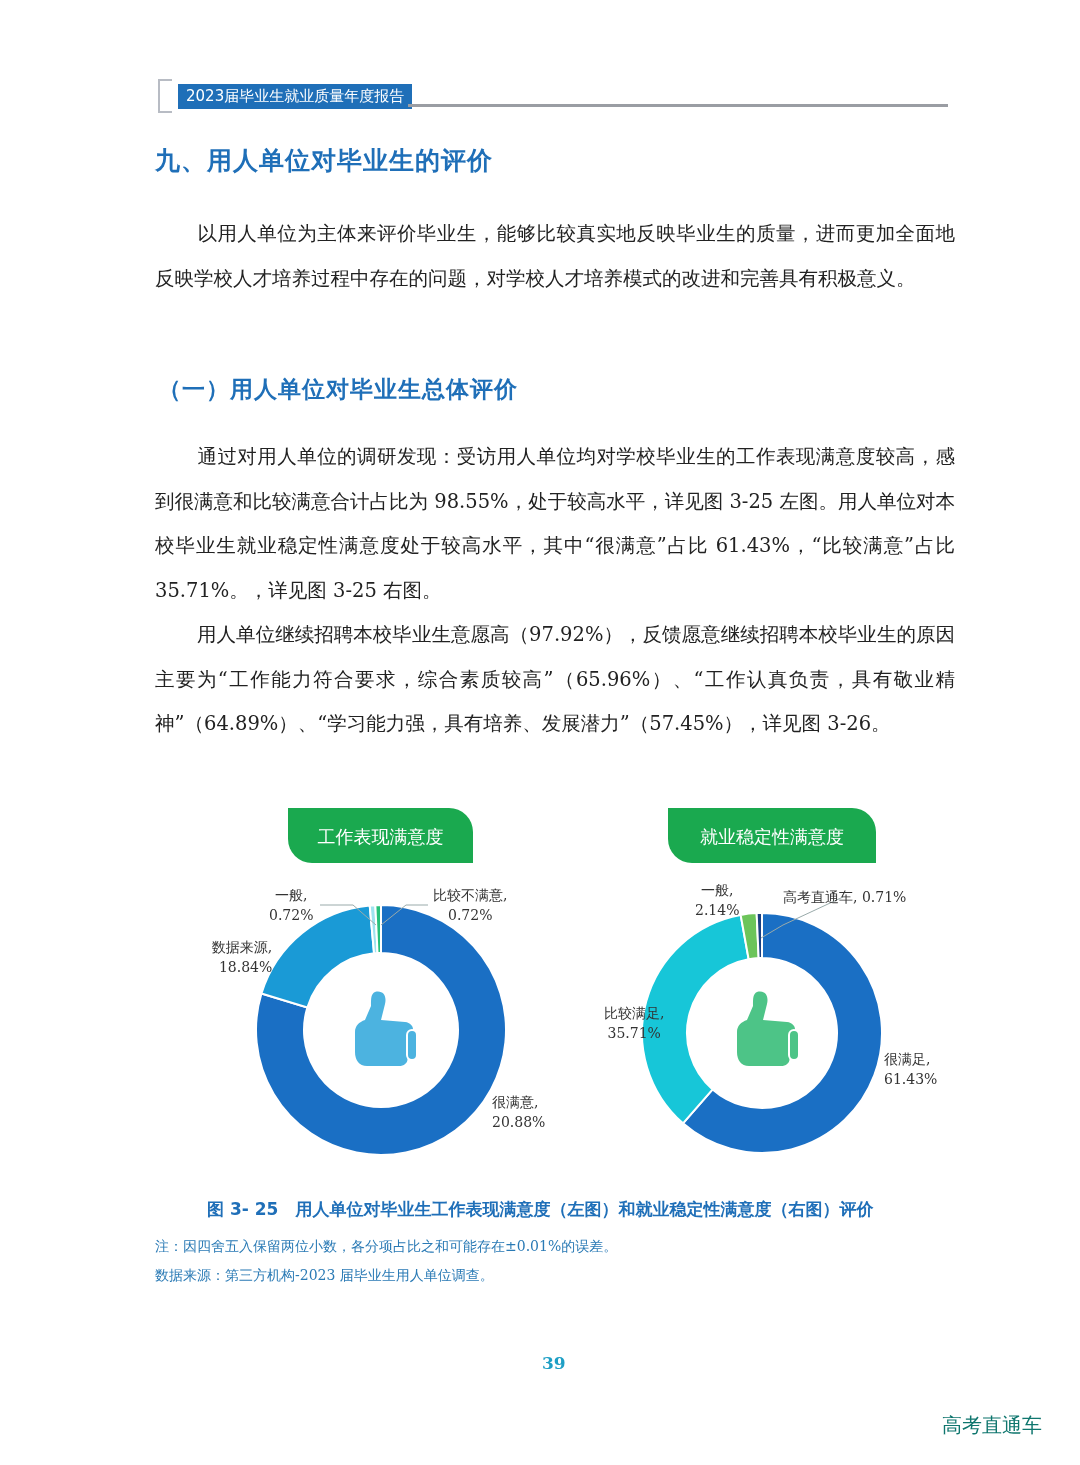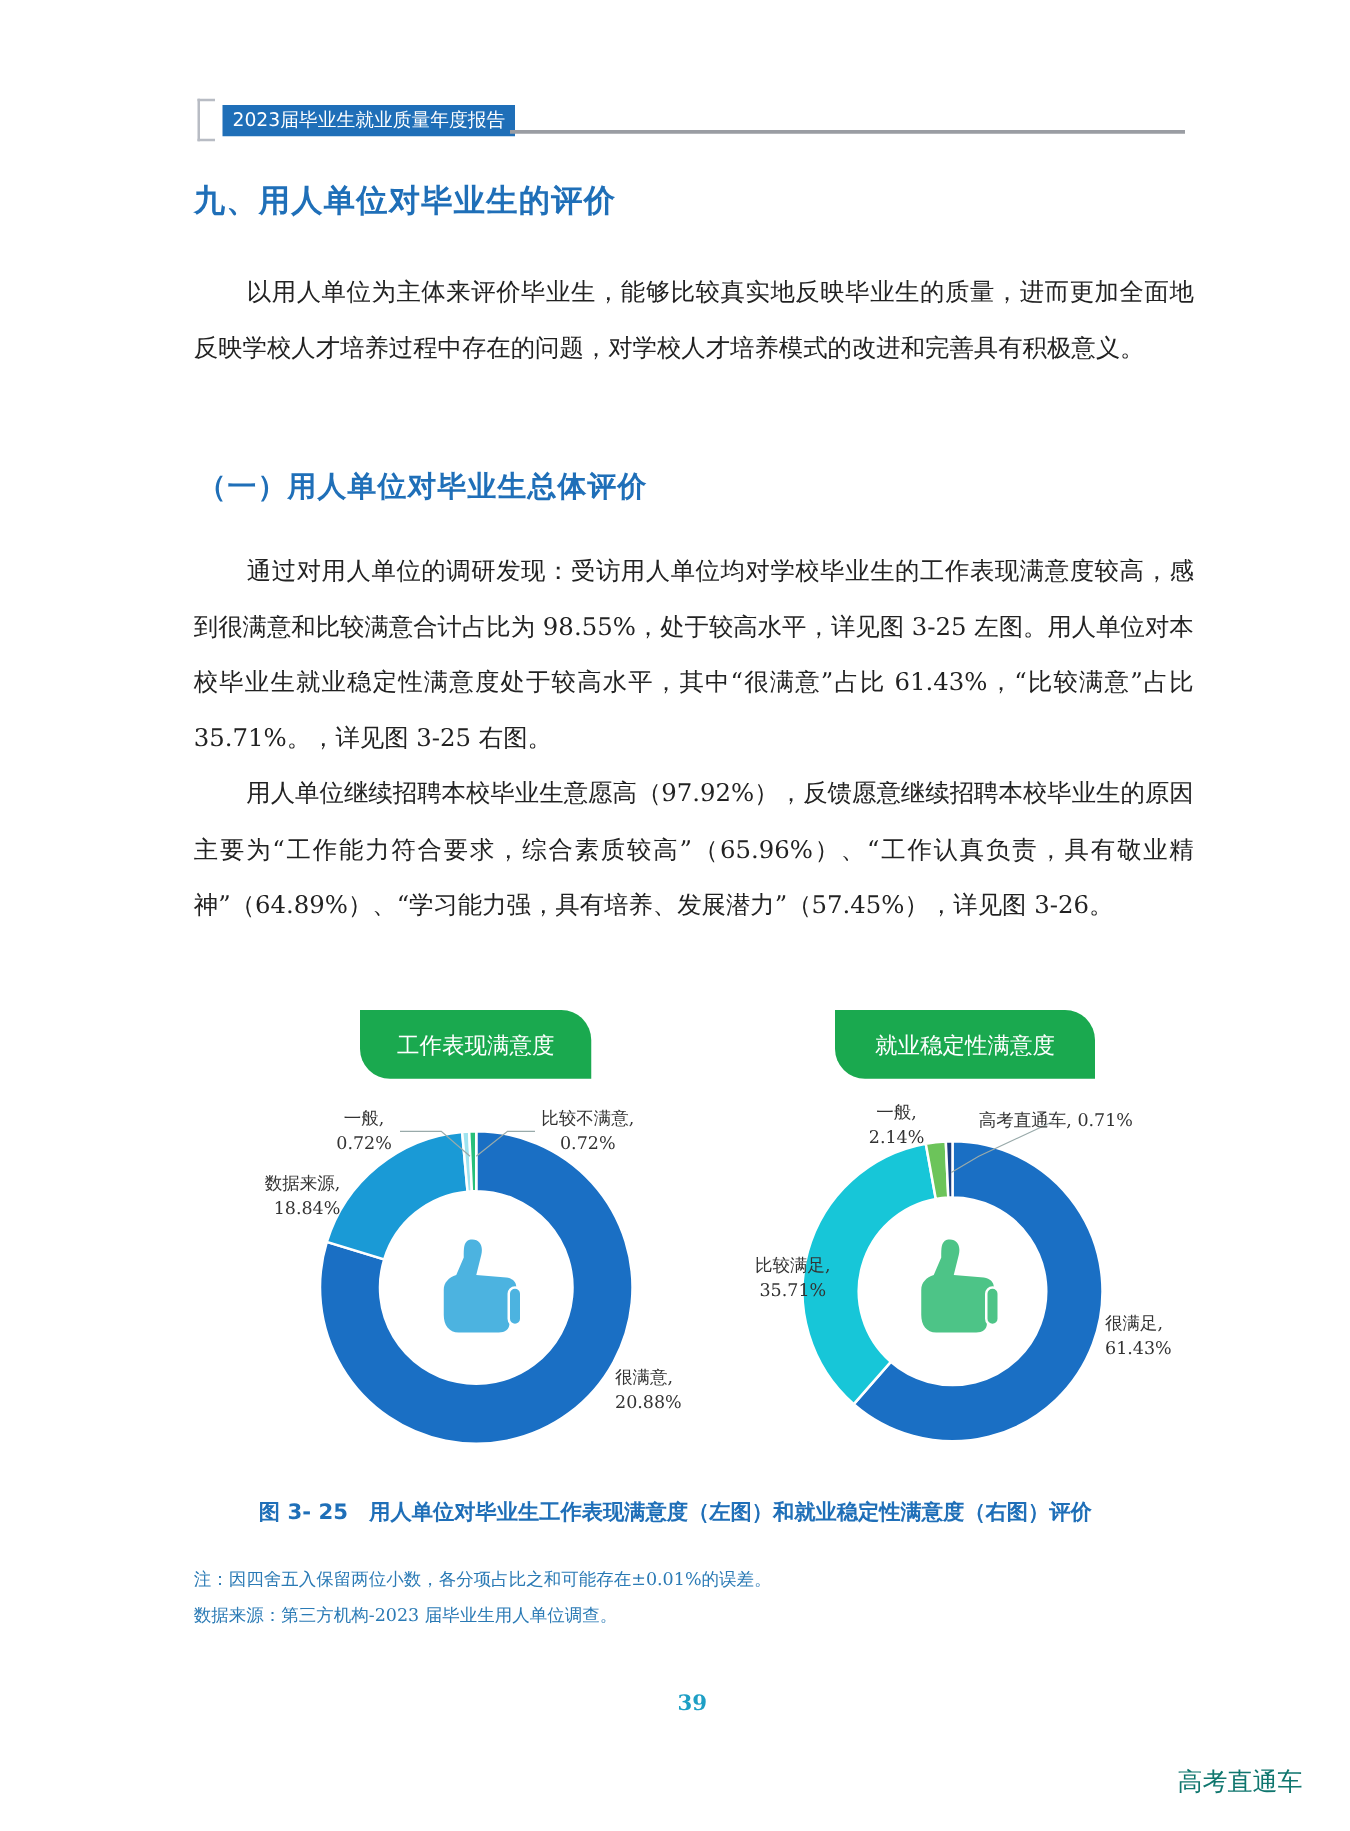--- a/index.html
+++ b/index.html
@@ -26,21 +26,21 @@
   .chart { position: absolute; margin-left: 23px; }
   .pill {
     position: absolute; background: #1aa94f; color: #fff; font-family: "DejaVu Sans", sans-serif; font-size: 18px;
     text-align: center; border-radius: 0 24px 0 24px; height: 55px; line-height: 57px;
   }
   .lbl { position: absolute; font-size: 14px; color: #333; line-height: 20px; white-space: nowrap; }
   .lbl.c { text-align: center; }
 
   .caption { position: absolute; left: 207px; top: 1198px; font-family: "DejaVu Sans", sans-serif; font-weight: bold;
              font-size: 17px; color: #1f6fb8; white-space: nowrap; }
-  .note { position: absolute; left: 155px; font-size: 14px; color: #2a7ab5; white-space: nowrap; margin-top: 17px; }
+  .note { position: absolute; left: 155px; font-size: 14px; color: #2a7ab5; white-space: nowrap; }
   .pagenum { position: absolute; left: 542px; top: 1353px; font-weight: bold; font-size: 17px; color: #1e9fc5; }
   .watermark { position: absolute; left: 942px; top: 1412px; font-family: Liberation Mono, monospace; font-size: 20px; color: #0f766e; }
 </style>
 </head>
 <body>
 
 <div class="header">
   <div class="bracket"></div>
   <div class="label">2023届毕业生就业质量年度报告</div>
   <div class="rule"></div>

